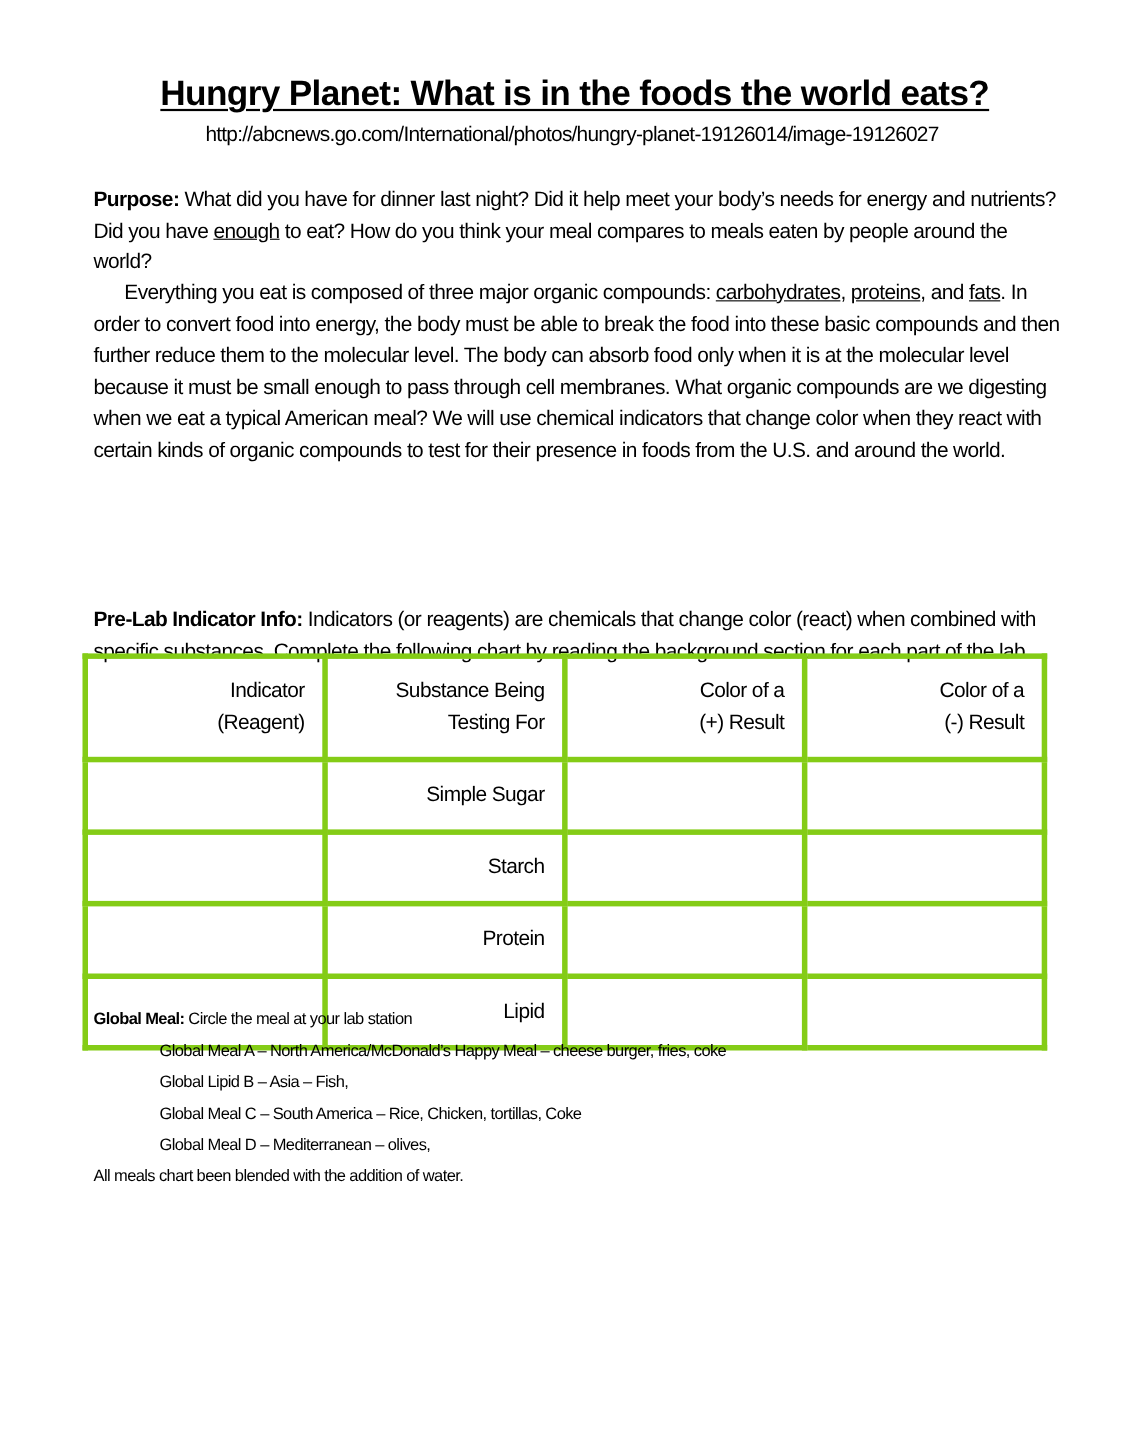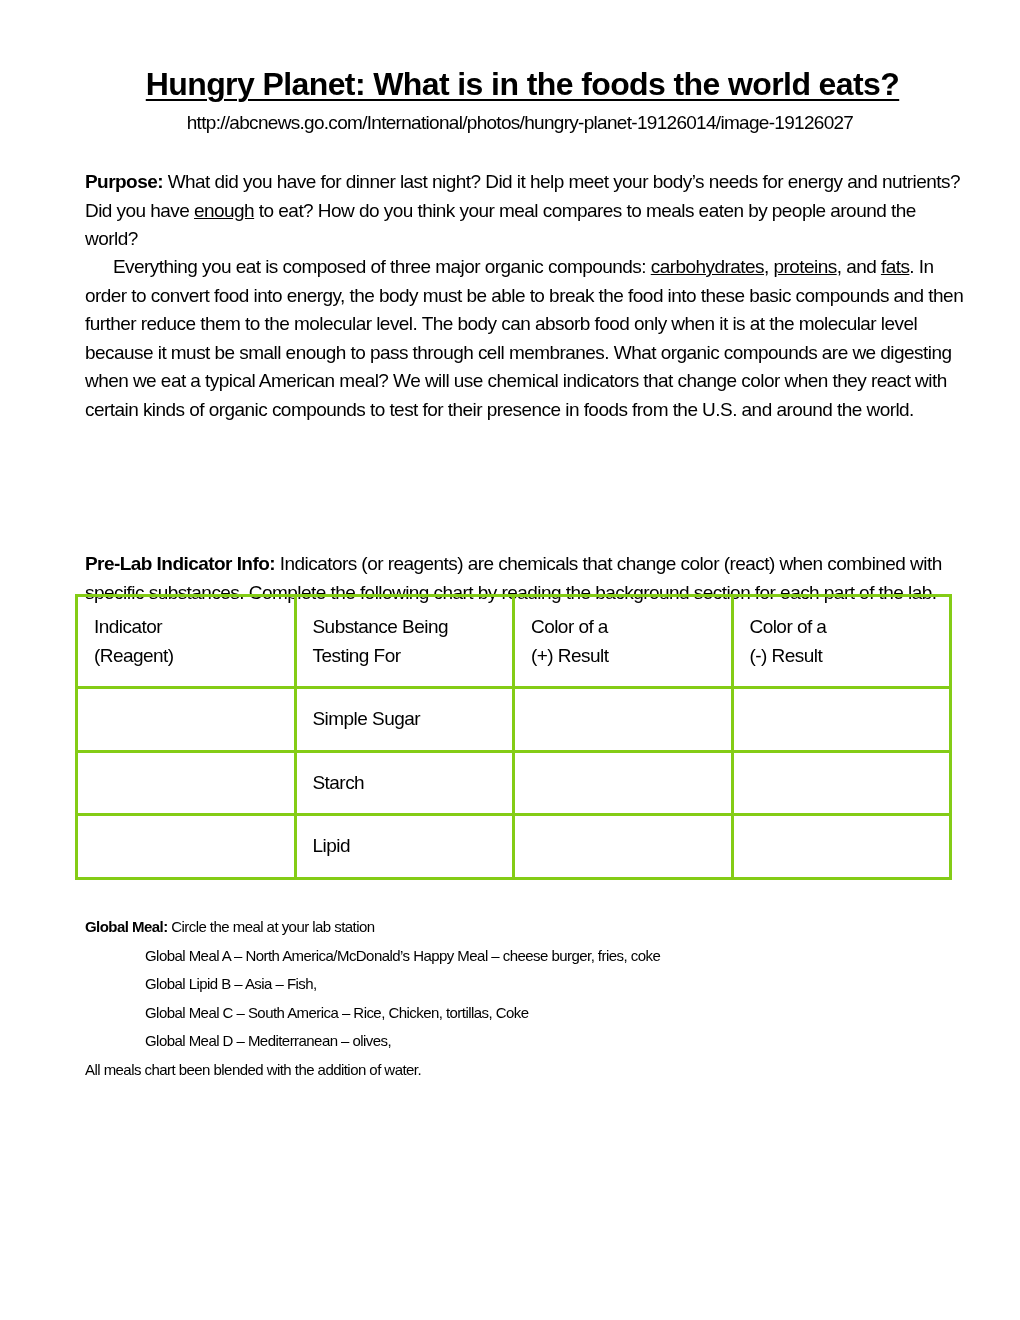--- a/index.html
+++ b/index.html
@@ -25,21 +25,21 @@
   .u { text-decoration: underline; text-align: center; }
   #purpose { top: 168px; }
   #body { top: 253px; text-indent: 28px; }
   #prelab { top: 510px; margin-top: 40px; }
   table.ind {
     position: absolute; left: 75px; top: 594px; width: 877px;
     border-collapse: collapse; table-layout: fixed;
     font-size: 19px; letter-spacing: -0.55px;
   }
   table.ind th, table.ind td {
-    border: 3px solid #84cc16; text-align: left; vertical-align: top;
+    border: 5px solid #84cc16; text-align: right; vertical-align: top;
     font-weight: normal; padding: 16px; line-height: 28.5px;
   }
   table.ind tr { height: 58px; }
   #meals { position: absolute; left: 85px; top: 913px; width: 900px;
     font-size: 15px; line-height: 28.6px; letter-spacing: -0.55px; }
   #meals .indent { padding-left: 60px; }
 </style>
 </head>
 <body>
 
@@ -69,20 +69,26 @@
       <td></td>
     </tr>
     <tr>
       <td></td>
       <td>Starch</td>
       <td></td>
       <td></td>
     </tr>
     <tr>
       <td></td>
+      <td>Protein</td>
+      <td></td>
+      <td></td>
+    </tr>
+    <tr>
+      <td></td>
       <td>Lipid</td>
       <td></td>
       <td></td>
     </tr>
   </tbody>
 </table>
 
 <div id="meals">
   <div><b>Global Meal:</b><span> Circle the meal at your lab station</span></div>
   <div class="indent">Global Meal A – North America/McDonald’s Happy Meal – cheese burger, fries, coke</div>

